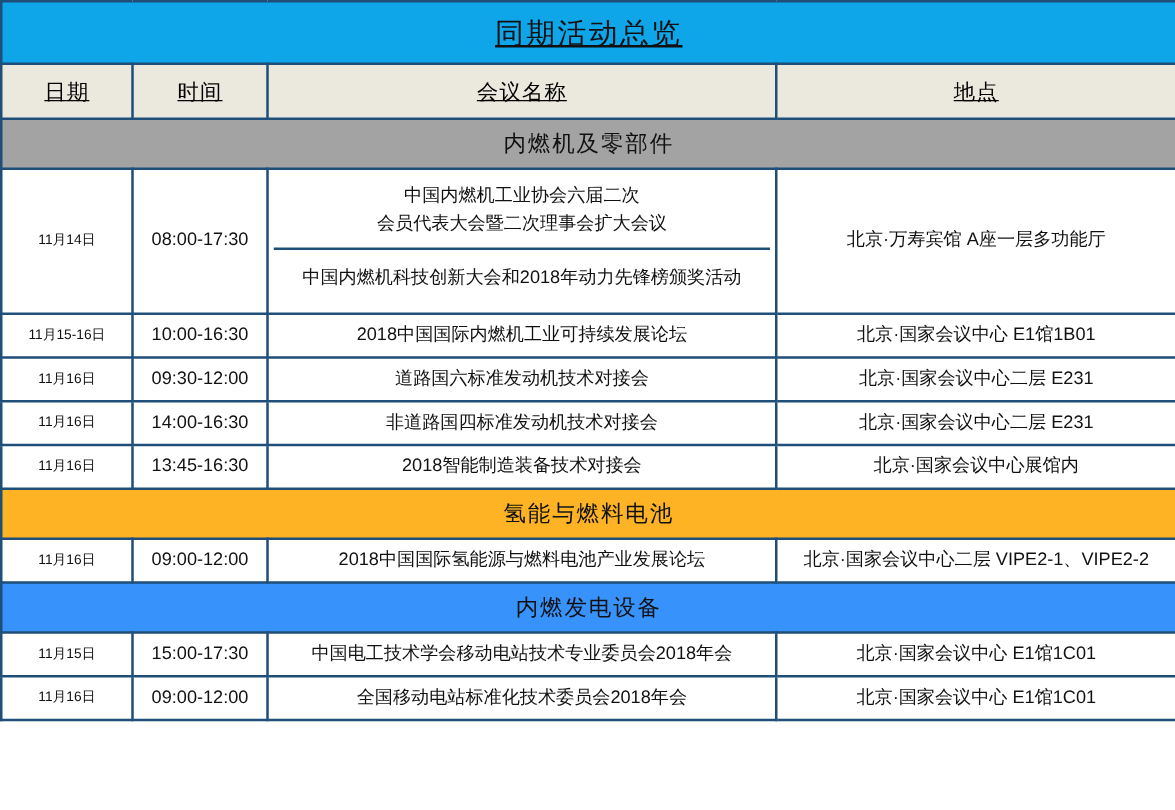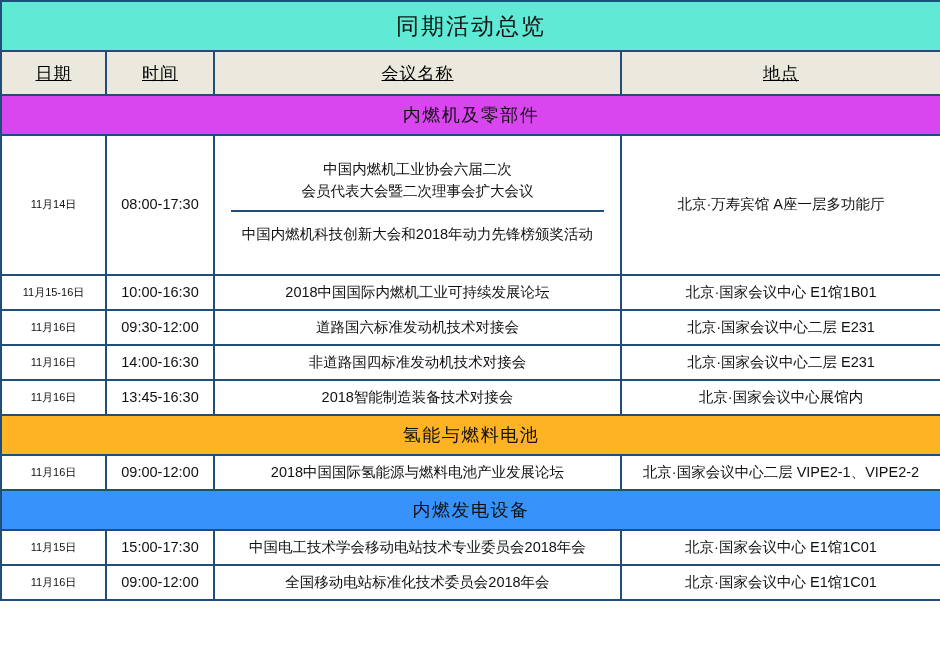--- a/index.html
+++ b/index.html
@@ -30,21 +30,22 @@
     font-weight: normal;
   }
 
   
   .title-cell {
     height: 48px;
     font-size: 23px;
     font-weight: bold;
     letter-spacing: 2px;
     color: #111111;
-    background: #5eead4;
+    background: #0ea5e9;
+    text-decoration: underline;
   }
 
   
   .col-header {
     height: 42px;
     background: #EBE9DE;
     font-size: 17px;
     font-weight: bold;
     letter-spacing: 1px;
     color: #000000;
@@ -52,21 +53,21 @@
   }
 
   
   .section-band {
     height: 38px;
     font-size: 18px;
     font-weight: bold;
     letter-spacing: 1.5px;
     color: #111111;
   }
-  .band-green  { background: #d946ef; }
+  .band-green  { background: #a3a3a3; }
   .band-orange { background: #FDB324; }
   .band-blue   { background: #3793FB; }
 
   
   .data-cell {
     height: 33px;
     font-size: 14.5px;
     color: #111111;
     background: #ffffff;
     padding: 4px 6px;
@@ -136,21 +137,21 @@
       <th class="col-header">地点</th>
     </tr>
 
     <tr>
       <td class="section-band band-green" colspan="4">内燃机及零部件</td>
     </tr>
 
     <tr>
       <td class="data-cell cell-date">11月14日</td>
       <td class="data-cell cell-time">08:00-17:30</td>
-      <td class="data-cell cell-name" style="padding:16px;">
+      <td class="data-cell cell-name" style="padding:4px;">
         <table class="nested-table">
           <tbody>
             <tr class="top-sub">
               <td>
                 <span class="sub-line">中国内燃机工业协会六届二次</span>
                 <span class="sub-line">会员代表大会暨二次理事会扩大会议</span>
               </td>
             </tr>
             <tr class="bottom-sub">
               <td>中国内燃机科技创新大会和2018年动力先锋榜颁奖活动</td>

